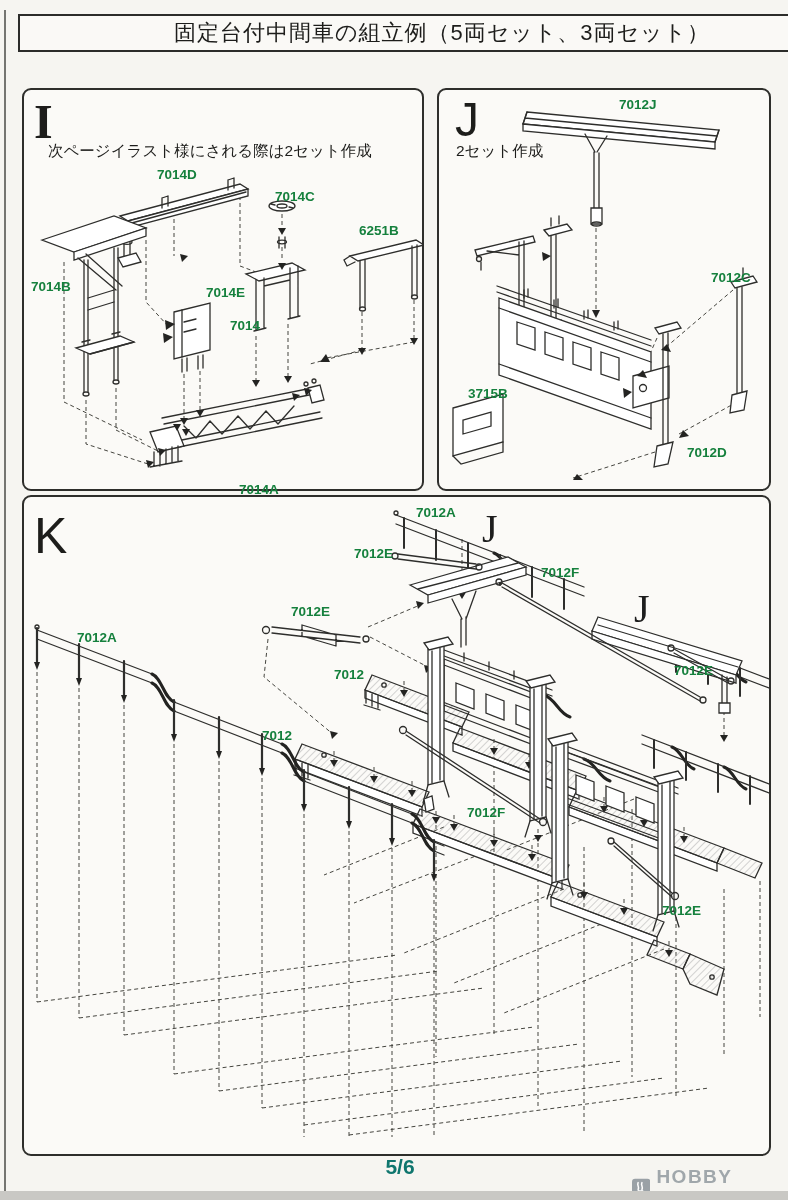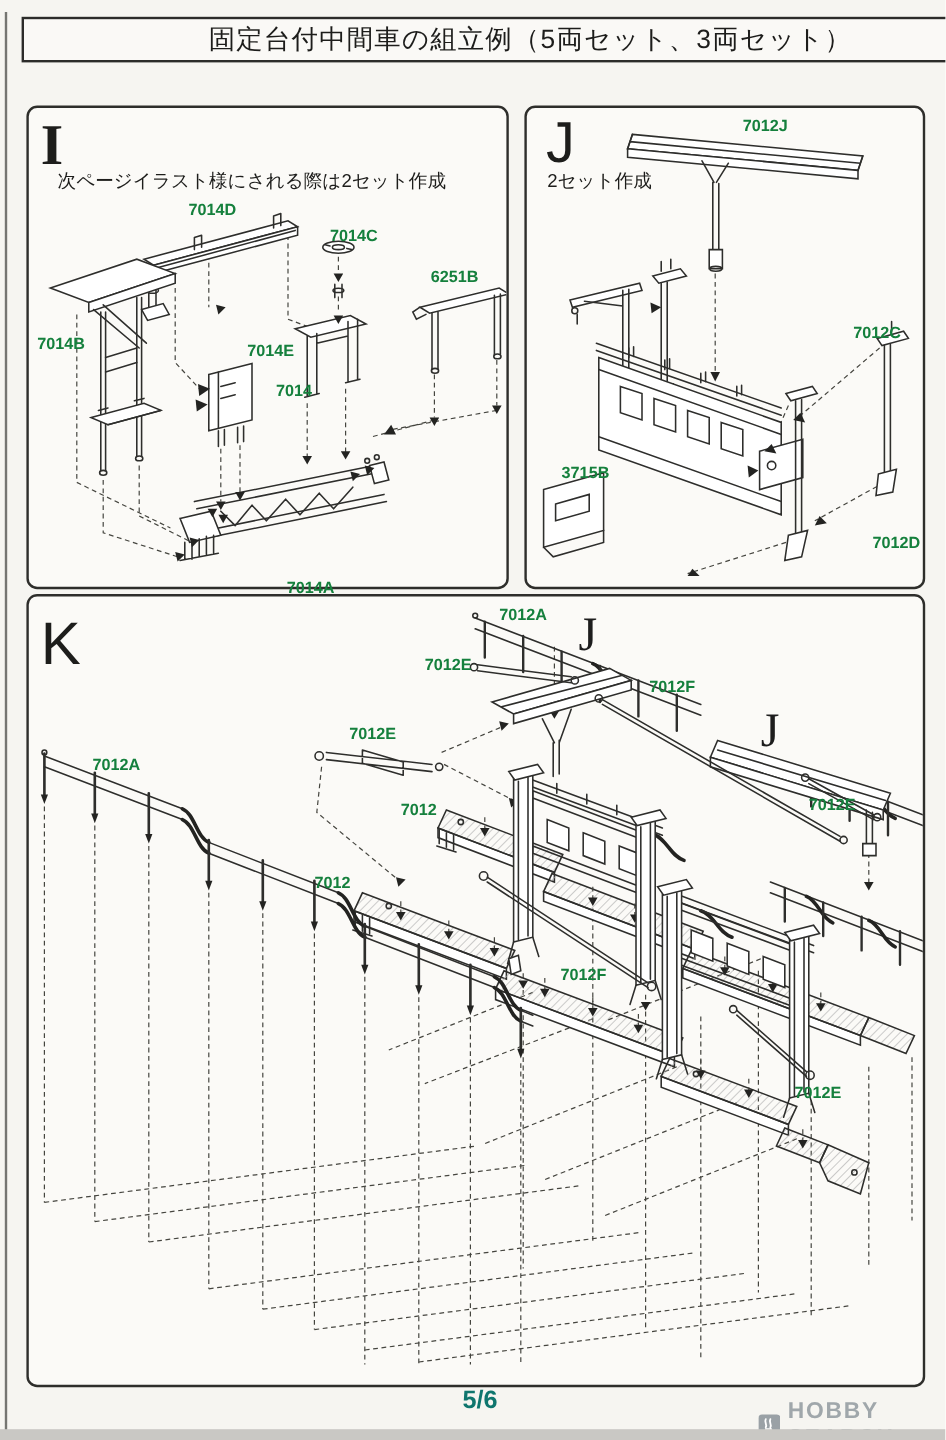--- a/index.html
+++ b/index.html
@@ -185,21 +185,21 @@
       <polygon class="blk" points="228,254 232,262 222,260"></polygon>
       <polygon class="blk" points="204,280 208,288 198,286"></polygon>
       <polygon class="blk" points="138,384 134,390 144,390"></polygon>
       <polygon class="blk" points="244,340 240,348 250,346"></polygon>
     </svg>
     <div class="sec-letter letter-j">J</div>
     <div class="sec-note note-j">2セット作成</div>
   <span class="part-label" style="left: 180px; top: 7px;">7012J</span>
       <span class="part-label" style="left: 272px; top: 180px;">7012C</span>
       <span class="part-label" style="left: 29px; top: 296px;">3715B</span>
-      <span class="part-label" style="left: 248px; top: 355px; margin-left: 40px;">7012D</span>
+      <span class="part-label" style="left: 248px; top: 355px;">7012D</span>
     </div>
 
   <div class="box box-k">
     <svg class="diagram" width="745" height="657" viewBox="0 0 745 657">
       <defs>
         <pattern id="hk" width="5" height="5" patternUnits="userSpaceOnUse" patternTransform="rotate(45)">
           <line x1="0" y1="0" x2="0" y2="5" stroke="#a9a9a9" stroke-width="1"></line>
         </pattern>
       </defs>
 

